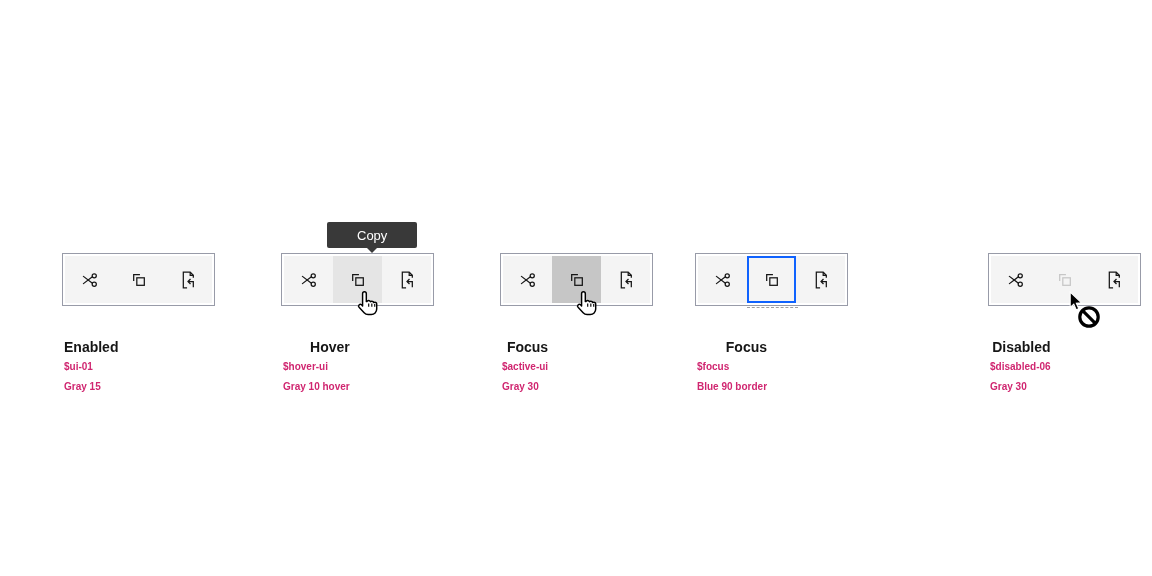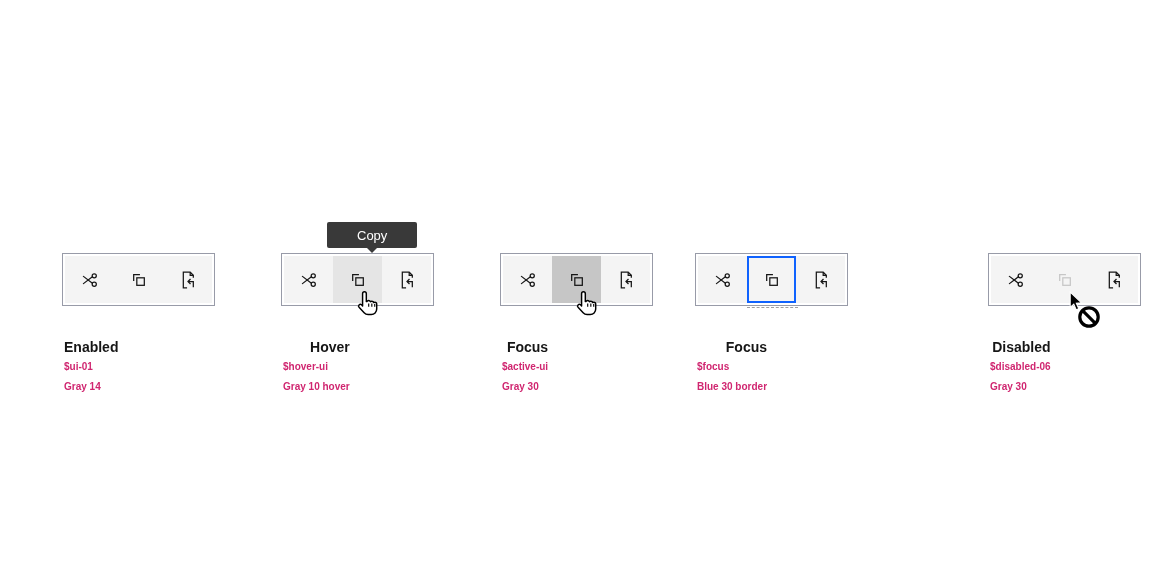--- a/index.html
+++ b/index.html
@@ -152,21 +152,21 @@
         <span>
             <svg viewBox="0 0 32 32" width="20" height="20">
               <use href="#icon-paste"></use>
             </svg>
           </span>
       </div>
     </div>
     <div class="labels">
       <div class="state-label">Enabled</div>
       <div class="annot">$ui-01</div>
-      <div class="annot">Gray 14</div>
+      <div class="annot">Gray 15</div>
     </div>
   </div>
 
   <div class="state-group g1">
     <div class="tooltip">
       <span>Copy</span>
     </div>
     <div class="toolbar">
       <div class="tb-btn">
         <span>
@@ -259,21 +259,21 @@
             <svg viewBox="0 0 32 32" width="20" height="20">
               <use href="#icon-paste"></use>
             </svg>
           </span>
       </div>
       <div class="focus-underline"></div>
     </div>
     <div class="labels">
       <div class="state-label">Focus</div>
       <div class="annot">$focus</div>
-      <div class="annot">Blue 30 border</div>
+      <div class="annot">Blue 90 border</div>
     </div>
   </div>
 
   <div class="state-group g4">
     <div class="toolbar">
       <div class="tb-btn">
         <span>
             <svg viewBox="0 0 32 32" width="20" height="20">
               <use href="#icon-cut"></use>
             </svg>

